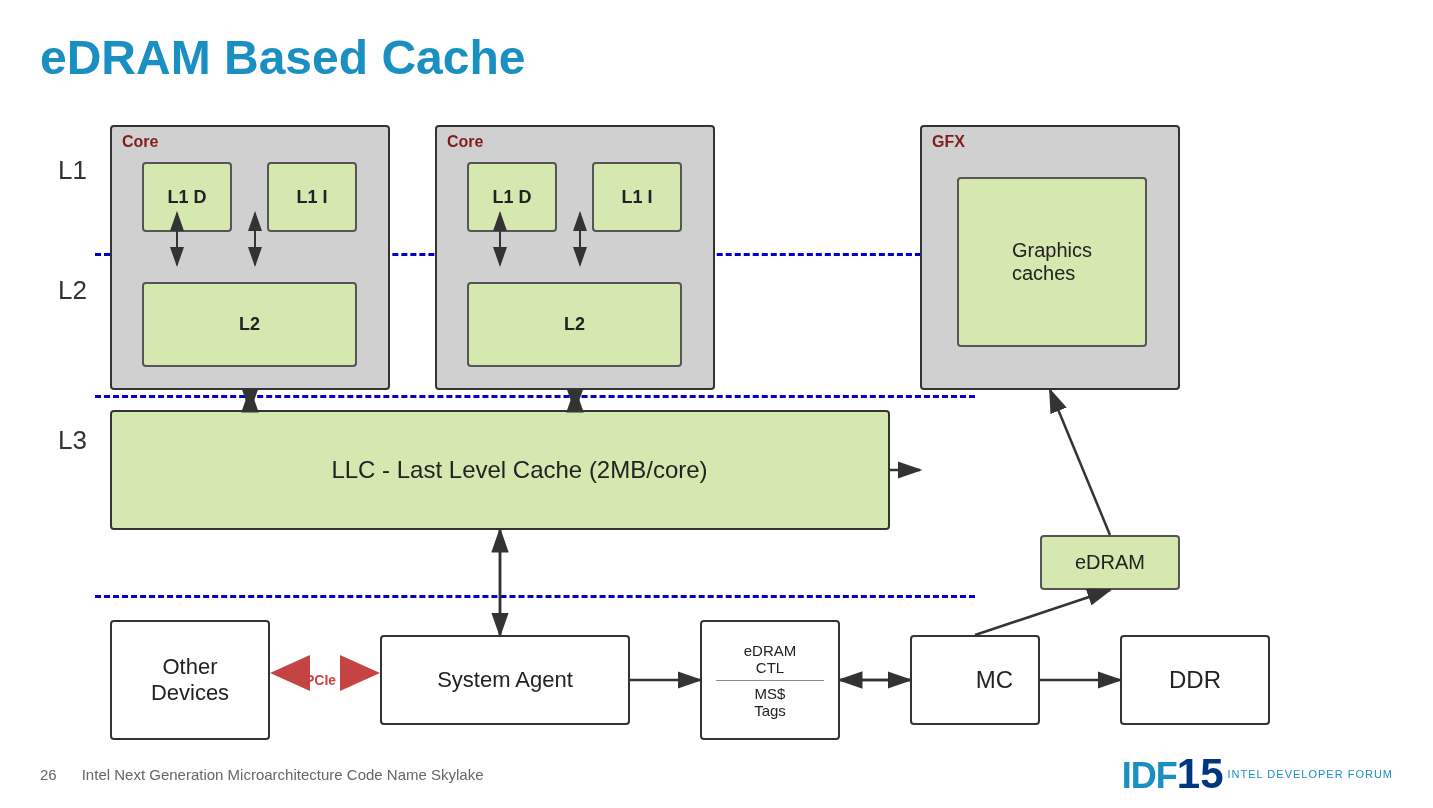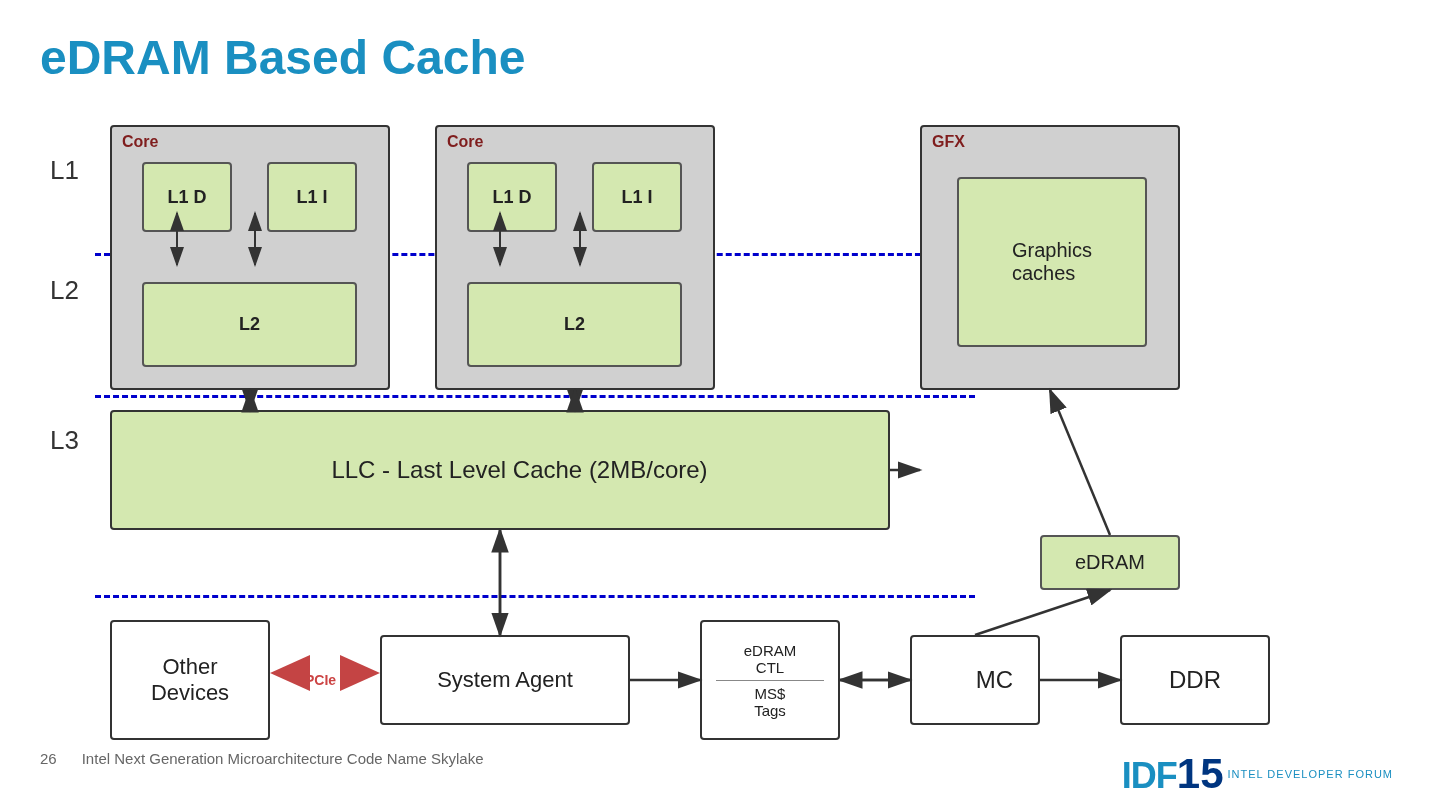--- a/index.html
+++ b/index.html
@@ -32,21 +32,21 @@
       width: 100%;
       height: 660px;
     }
 
     
     .level-label {
       position: absolute;
       font-size: 26px;
       font-weight: normal;
       color: #333;
-      left: 10px;
+      left: 18px;
     }
 
     
     .dotted-line {
       position: absolute;
       border-top: 3px dashed #0000cc;
       width: 880px;
       left: 55px;
     }
 
@@ -205,20 +205,21 @@
       font-weight: bold;
     }
 
     
     .footer {
       position: absolute;
       bottom: 10px;
       left: 40px;
       right: 40px;
       display: flex;
+      align-items: center;
       justify-content: space-between;
     }
 
     .footer-left {
       font-size: 15px;
       color: #666;
     }
 
     .idf-logo {
       display: flex;

